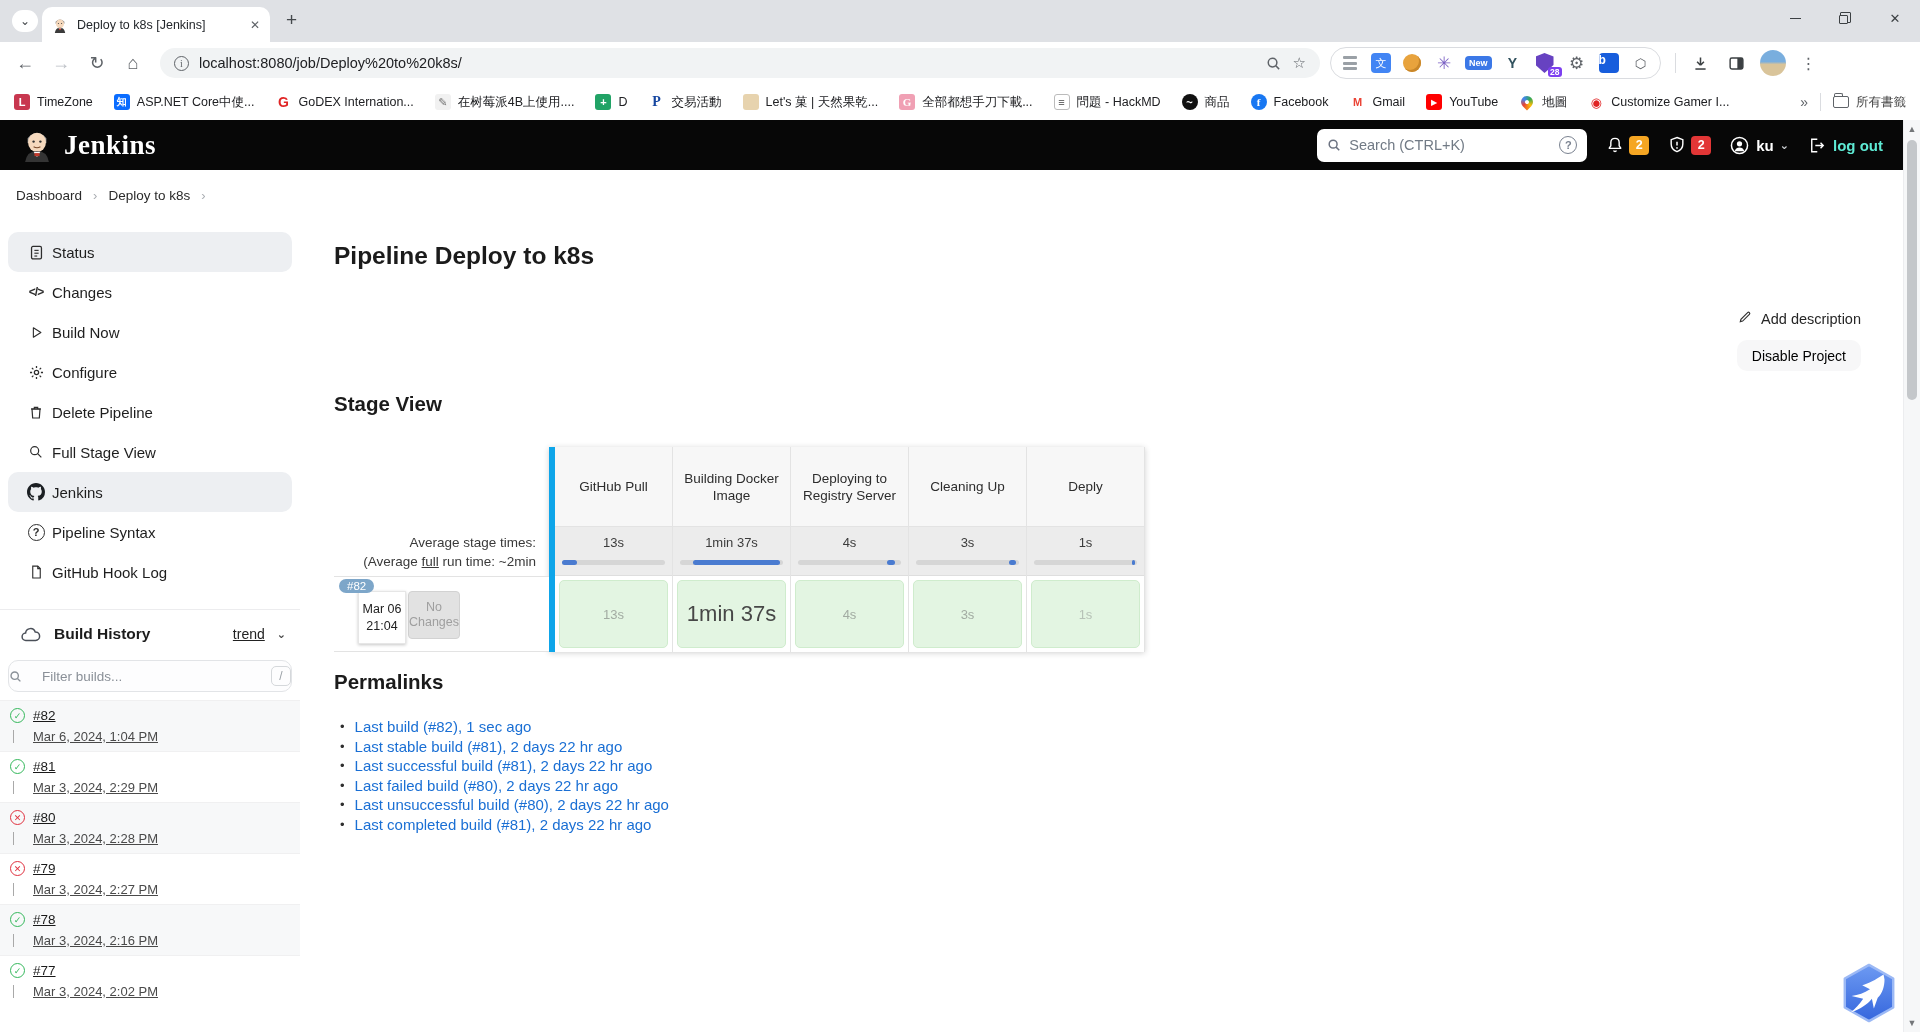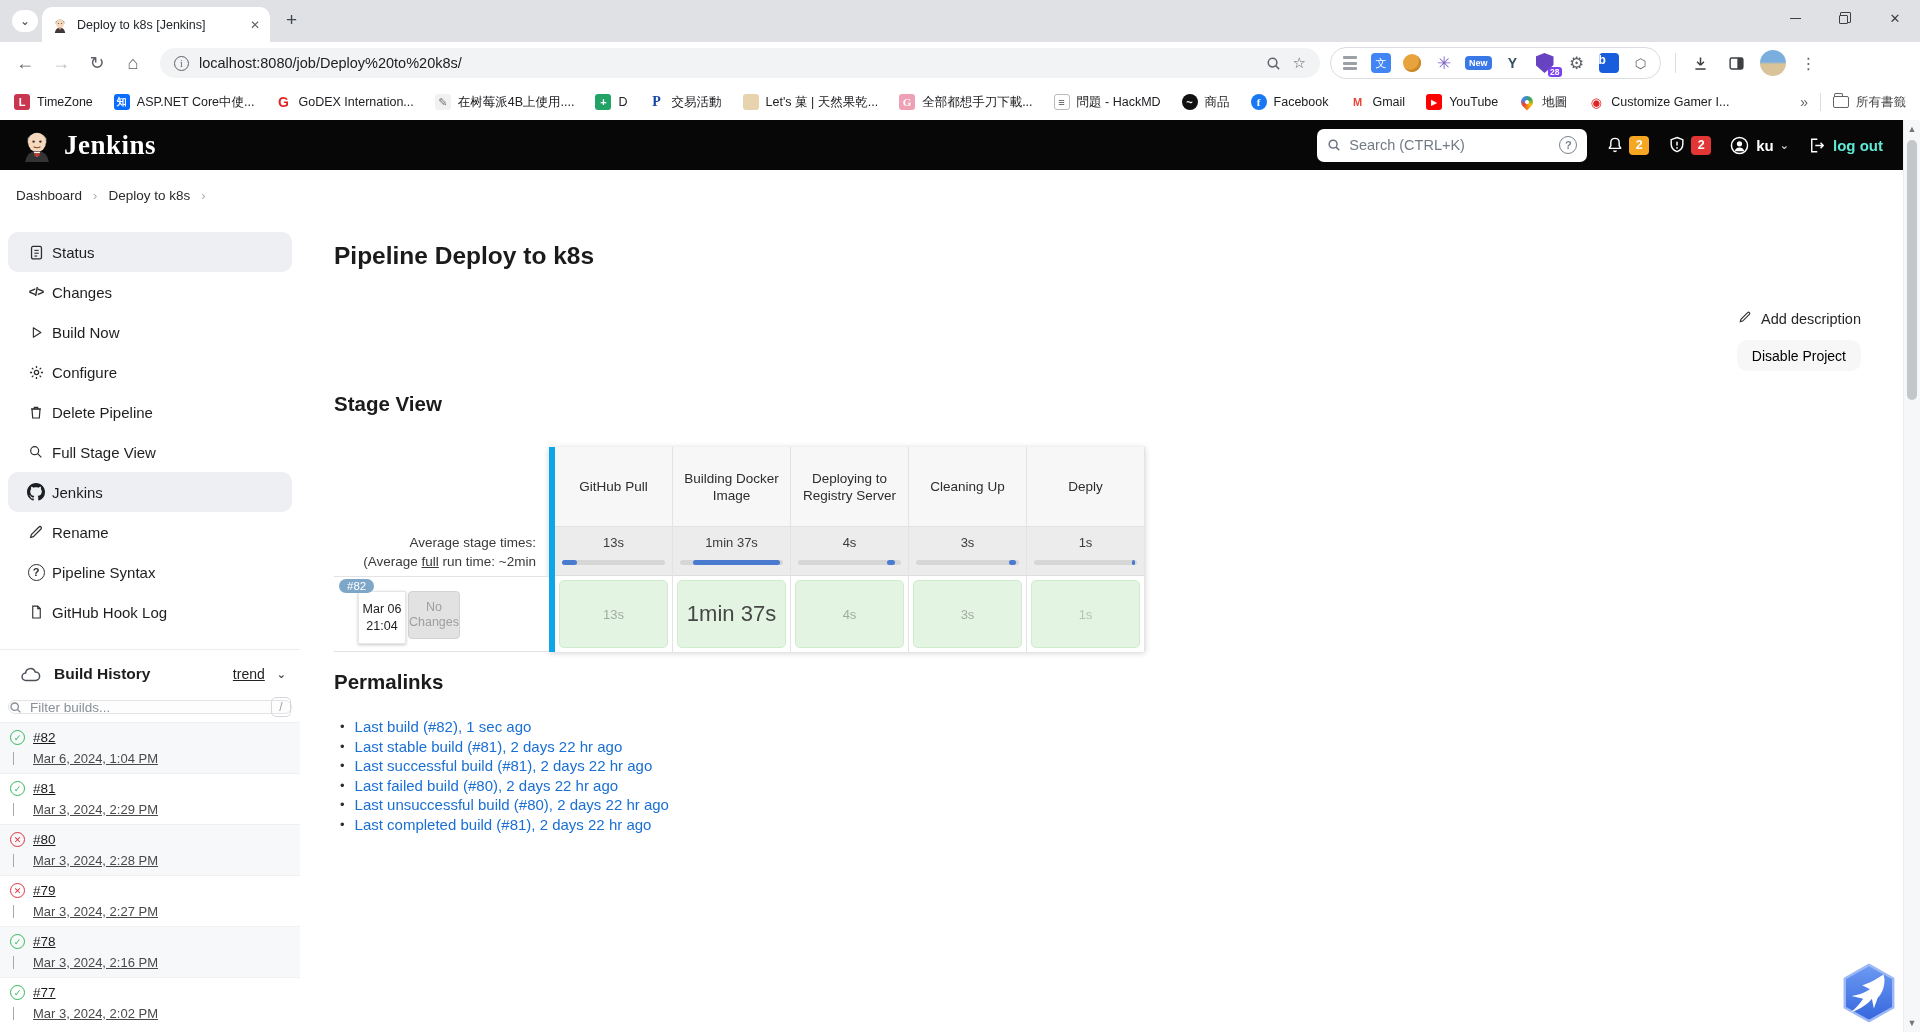--- a/index.html
+++ b/index.html
@@ -101,21 +101,21 @@
   .sidebar { position:absolute; left:0; top:0; width:300px; bottom:0; }
   .side-nav { padding-top:12px; }
   .nav-item { height:40px; display:flex; align-items:center; gap:6px; padding-left:18px; margin:0 8px; border-radius:10px; font-size:15px; color:#1e1e1e; }
   .nav-item.active { background:#edeff2; }
   .nav-ic { width:20px; height:20px; display:flex; align-items:center; justify-content:center; color:#2e2e2e; font-size:16px; flex:none; }
   .code-ic { font-size:12px; font-weight:bold; letter-spacing:-1px; }
   .qcirc { width:17px; height:17px; border:1.6px solid #2e2e2e; border-radius:50%; font-size:11px; font-weight:bold; display:flex; align-items:center; justify-content:center; }
   .bh-section { margin-top:17px; border-top:1px solid #ececee; }
   .bh-head { height:48px; display:flex; align-items:center; gap:12px; padding:0 14px 0 20px; font-size:15.5px; font-weight:bold; color:#1c1c1c; }
   .bh-trend { margin-left:auto; font-weight:normal; font-size:14px; color:#222; text-decoration:underline; }
-  .bh-filter { margin:2px 8px 0 8px; height:14px; border:1.6px solid #e2e4e7; background:#fdfdfe; border-radius:10px; display:flex; align-items:center; gap:8px; padding:0 0; }
+  .bh-filter { margin:2px 8px 0 8px; height:32px; border:1.6px solid #e2e4e7; background:#fdfdfe; border-radius:10px; display:flex; align-items:center; gap:20px; padding:0 0; }
   .bh-filter input { border:none; outline:none; background:transparent; flex:1; font-size:13.5px; font-family:inherit; color:#333; }
   .bh-filter input::placeholder { color:#8a9098; }
   .key-badge { width:20px; height:20px; border:1.3px solid #d5d8db; border-radius:5px; color:#9aa0a6; font-size:12px; display:flex; align-items:center; justify-content:center; }
   .bh-list { margin-top:8px; }
   .build-row { padding:6px 0 6px 10px; border-top:1px solid #f0f0f1; }
   .build-row.alt { background:#f7f8f9; }
   .b-line1 { display:flex; align-items:center; gap:8px; height:17px; }
   .st-ic { width:15px; height:15px; border-radius:50%; font-size:9px; display:flex; align-items:center; justify-content:center; flex:none; }
   .st-ok { border:1.7px solid #35b85c; color:#35b85c; }
   .st-fail { border:1.7px solid #e0313f; color:#e0313f; }
@@ -465,28 +465,20 @@
           </span>
         <span>Full Stage View</span>
       </div>
       <div class="nav-item active">
         <span class="nav-ic">
             <svg width="18" height="18" viewBox="0 0 16 16">
               <path fill="#1b1f23" d="M8 0C3.58 0 0 3.58 0 8c0 3.54 2.29 6.53 5.47 7.59.4.07.55-.17.55-.38 0-.19-.01-.82-.01-1.49-2.01.37-2.53-.49-2.69-.94-.09-.23-.48-.94-.82-1.13-.28-.15-.68-.52-.01-.53.63-.01 1.08.58 1.23.82.72 1.21 1.87.87 2.33.66.07-.52.28-.87.51-1.07-1.78-.2-3.64-.89-3.64-3.95 0-.87.31-1.59.82-2.15-.08-.2-.36-1.02.08-2.12 0 0 .67-.21 2.2.82.64-.18 1.32-.27 2-.27s1.36.09 2 .27c1.53-1.04 2.2-.82 2.2-.82.44 1.1.16 1.92.08 2.12.51.56.82 1.27.82 2.15 0 3.07-1.87 3.75-3.65 3.95.29.25.54.73.54 1.48 0 1.07-.01 1.93-.01 2.2 0 .21.15.46.55.38A8.01 8.01 0 0 0 16 8c0-4.42-3.58-8-8-8z"></path>
             </svg>
           </span>
         <span>Jenkins</span>
-      </div>
-      <div class="nav-item">
-        <span class="nav-ic">
-            <svg width="16" height="16" viewBox="0 0 24 24">
-              <path d="M4 20l1-4L16.5 4.5a2.1 2.1 0 0 1 3 3L8 19z" fill="none" stroke="#2e2e2e" stroke-width="1.8"></path>
-            </svg>
-          </span>
-        <span>Rename</span>
       </div>
       <div class="nav-item">
         <span class="nav-ic">
             <span class="qcirc">?</span>
           </span>
         <span>Pipeline Syntax</span>
       </div>
       <div class="nav-item">
         <span class="nav-ic">
             <svg width="15" height="16" viewBox="0 0 24 24">

